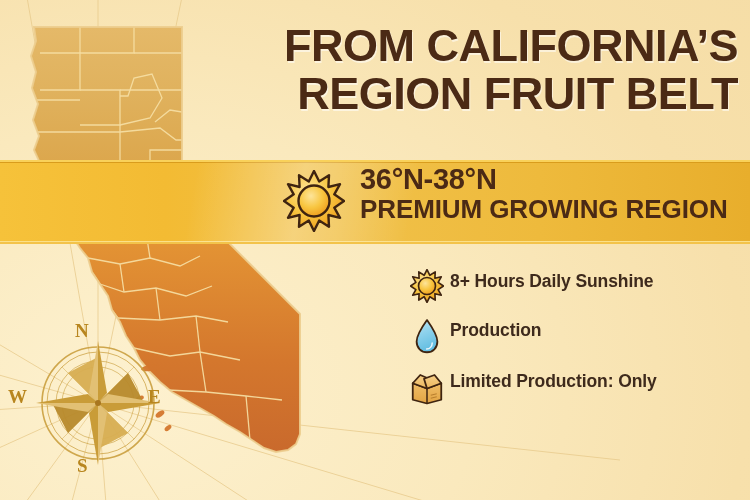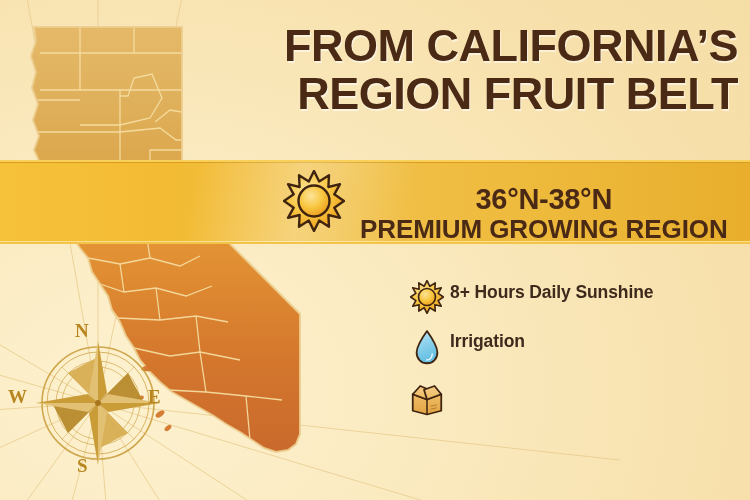--- a/index.html
+++ b/index.html
@@ -37,30 +37,30 @@
     text-align:right;
     color:#4b2a15;
     font-weight:bold;
     font-size:45px;
     line-height:48px;
     letter-spacing:-0.5px;
     text-shadow:1px 2px 0 rgba(255,255,255,.55);
   }
   .headline .l2{display:block;}
   
-  .banner-text{position:absolute;left:360px;top:184px;text-align:center;}
+  .banner-text{position:absolute;left:360px;top:164px;}
   .lat{
     color:#4b2a15;font-weight:bold;font-size:29px;line-height:30px;letter-spacing:-0.3px;
   }
   .sub{
     color:#4b2a15;font-weight:bold;font-size:26px;line-height:24px;margin-top:3px;letter-spacing:-0.1px;
   }
   .banner-sun{position:absolute;left:283px;top:170px;}
   
-  .features{position:absolute;left:404px;top:279px;width:330px;}
+  .features{position:absolute;left:404px;top:268px;width:330px;}
   .feat{display:flex;align-items:flex-start;margin-bottom:14px;}
   .feat .ico{width:46px;flex:0 0 46px;display:flex;justify-content:center;align-items:flex-start;padding-top:1px;}
   .feat .txt{
     color:#3e2a1c;font-size:17.5px;line-height:21px;font-weight:bold;
     padding-top:3px;letter-spacing:-0.1px;
   }
   .feat .txt .ln{display:block;}
   
   .compass{position:absolute;left:18px;top:318px;width:160px;height:170px;}
   .cl{
@@ -258,21 +258,21 @@
               <stop offset="45%" stop-color="#8ed2ec"></stop>
               <stop offset="100%" stop-color="#63bee2"></stop>
             </linearGradient>
           </defs>
           <path d="M20,3 C20,3 35,24 35,34 C35,43.3 28.3,49.5 20,49.5
                    C11.7,49.5 5,43.3 5,34 C5,24 20,3 20,3 Z" fill="url(#dropG)" stroke="#3f2410" stroke-width="2.6" stroke-linejoin="round"></path>
           <path d="M27.5,36 C27.5,41 24,44.5 19.5,44.8" fill="none" stroke="#ffffff" stroke-width="2.2" stroke-linecap="round" opacity="0.85"></path>
         </svg>
       </span>
       <span class="txt">
-        <span class="ln">Irrigation</span>
+        <span class="ln">Production</span>
       </span>
     </div>
 
     <div class="feat">
       <span class="ico">
         <svg width="40" height="36" viewBox="0 0 52 48">
           <defs>
             <linearGradient id="boxFront" x1="0" y1="0" x2="0" y2="1">
               <stop offset="0%" stop-color="#f0bd66"></stop>
               <stop offset="100%" stop-color="#e2a443"></stop>
@@ -287,20 +287,21 @@
 
           <path d="M7,19 L17,8 L31,14 L26,26 Z" fill="url(#boxFlap)" stroke="#3f2410" stroke-width="2.4" stroke-linejoin="round"></path>
 
           <path d="M45,19 L36,8 L22,13 L26,26 Z" fill="url(#boxFlap)" stroke="#3f2410" stroke-width="2.4" stroke-linejoin="round"></path>
           <line x1="26" y1="26" x2="26" y2="46" stroke="#3f2410" stroke-width="2"></line>
           <line x1="31" y1="35" x2="39" y2="33" stroke="#b97f2e" stroke-width="1.6"></line>
           <line x1="31" y1="39" x2="39" y2="37" stroke="#b97f2e" stroke-width="1.6"></line>
         </svg>
       </span>
       <span class="txt">
+        <span class="ln">Limited Production: Only</span>
       </span>
     </div>
   </div>
 
   <div class="compass">
     <svg width="160" height="170" viewBox="0 0 160 170">
       <g transform="translate(80,85)">
         <circle r="56" fill="none" stroke="#c79a36" stroke-width="1.6" opacity="0.85"></circle>
         <circle r="51" fill="none" stroke="#c79a36" stroke-width="1" opacity="0.7"></circle>
         <circle r="42" fill="none" stroke="#c79a36" stroke-width="1" opacity="0.6"></circle>

